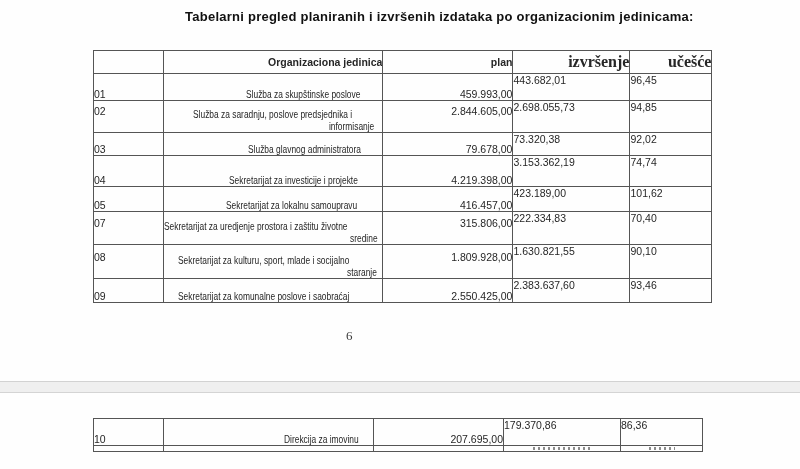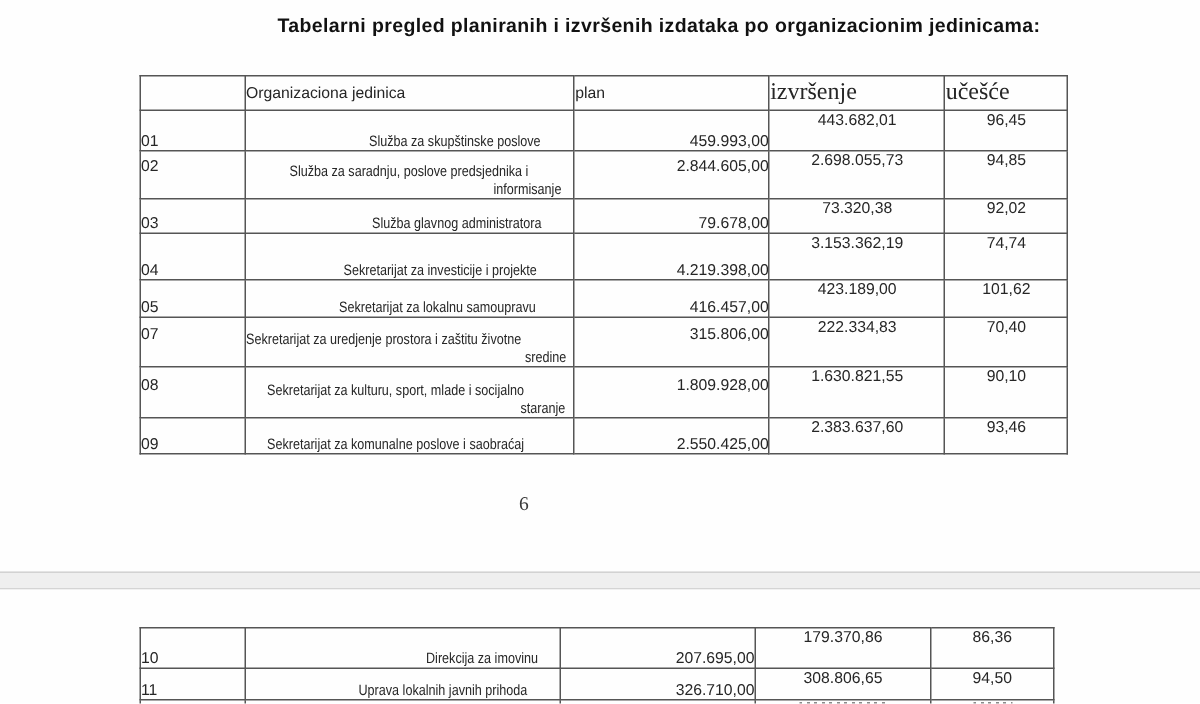--- a/index.html
+++ b/index.html
@@ -24,30 +24,30 @@
     position:absolute;left:346px;top:328px;
     font-family:"Liberation Serif", serif;font-size:13px;color:#3a3a3a;
   }
   table.budget{
     position:absolute;left:93px;border-collapse:collapse;table-layout:fixed;
     font-size:10.5px;color:#262626;
   }
   #table1{top:50px;}
   #table2{top:418px;}
   table.budget td{border:1px solid #555;padding:0;overflow:hidden;}
-  td.hdr{vertical-align:middle;text-align:left;font-weight:normal;}
+  td.hdr{vertical-align:middle;text-align:right;font-weight:bold;}
   td.hdr.serif{font-family:"Liberation Serif", serif;font-size:16px;}
   td.num{vertical-align:bottom;text-align:left;padding-bottom:4px;}
   td.name{vertical-align:bottom;text-align:right;padding:0 2px 3px 4px;}
   td.name .nl{
     display:inline-block;white-space:nowrap;font-size:10px;line-height:11px;
     transform:scaleX(0.84);transform-origin:0 100%;
   }
   td.plan{vertical-align:bottom;text-align:right;padding-bottom:4px;padding-right:16px;}
-  td.val{vertical-align:top;text-align:center;padding-top:1px;}
+  td.val{vertical-align:top;text-align:left;padding-top:1px;}
   tr.twoline td.num, tr.twoline td.plan{padding-bottom:15px;}
   
   .sliver{height:3px;margin:1px auto 0;
     background:repeating-linear-gradient(90deg,#8a8a8a 0 2px,transparent 2px 5px);}
   .sliver.w60{width:58px;} .sliver.w26{width:26px;}
 </style>
 </head>
 <body>
 
 <div class="page" id="page1">
@@ -144,27 +144,20 @@
       <col style="width:82px">
   </colgroup>
   <tbody>
       <tr style="height:27px">
     <td class="num">10</td>
     <td class="name"><span class="nl">Direkcija za imovinu</span></td>
     <td class="plan">207.695,00</td>
     <td class="val">179.370,86</td>
     <td class="val">86,36</td>
   </tr>
-  <tr style="height:21px">
-    <td class="num">11</td>
-    <td class="name"><span class="nl">Uprava lokalnih javnih prihoda</span></td>
-    <td class="plan">326.710,00</td>
-    <td class="val">308.806,65</td>
-    <td class="val">94,50</td>
-  </tr>
   <tr style="height:6px">
     <td class="num"></td>
     <td class="name"></td>
     <td class="plan"></td>
     <td class="val">
           <div class="sliver w60"></div>
         </td>
     <td class="val">
           <div class="sliver w26"></div>
         </td>

